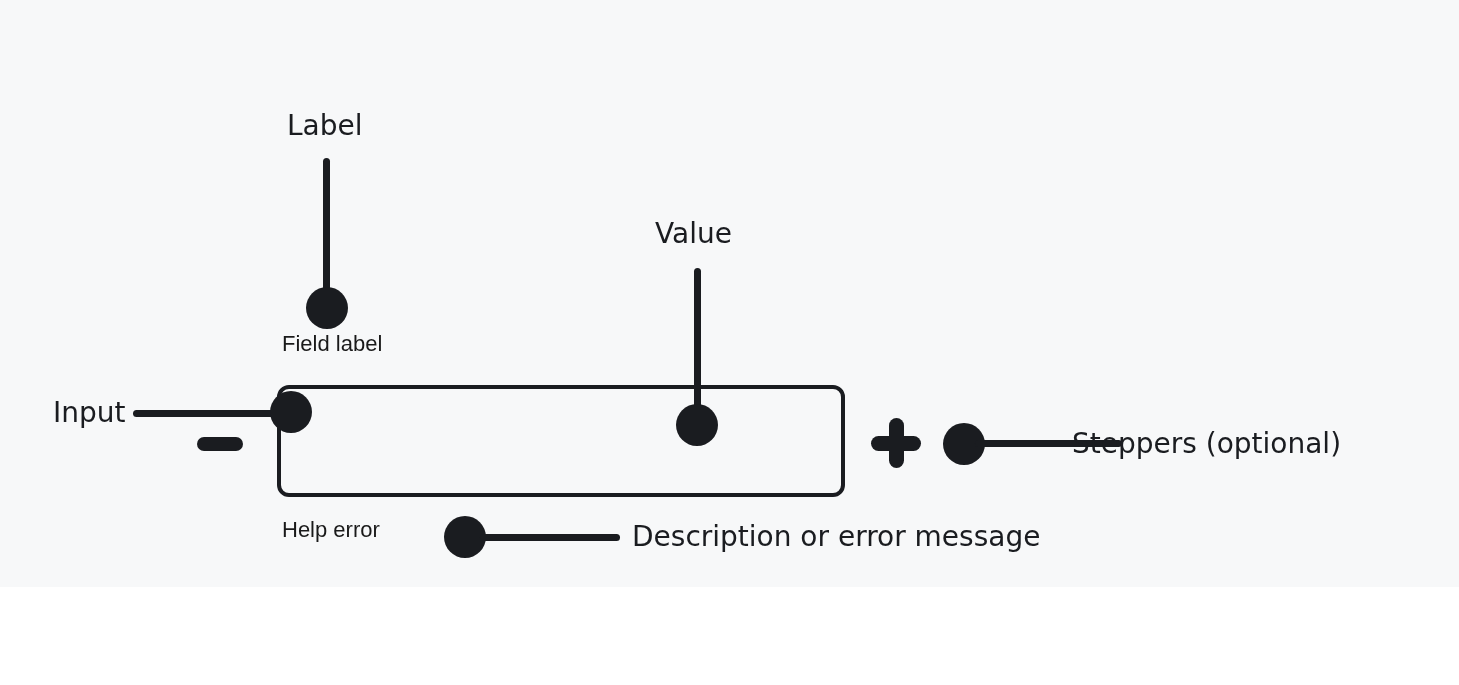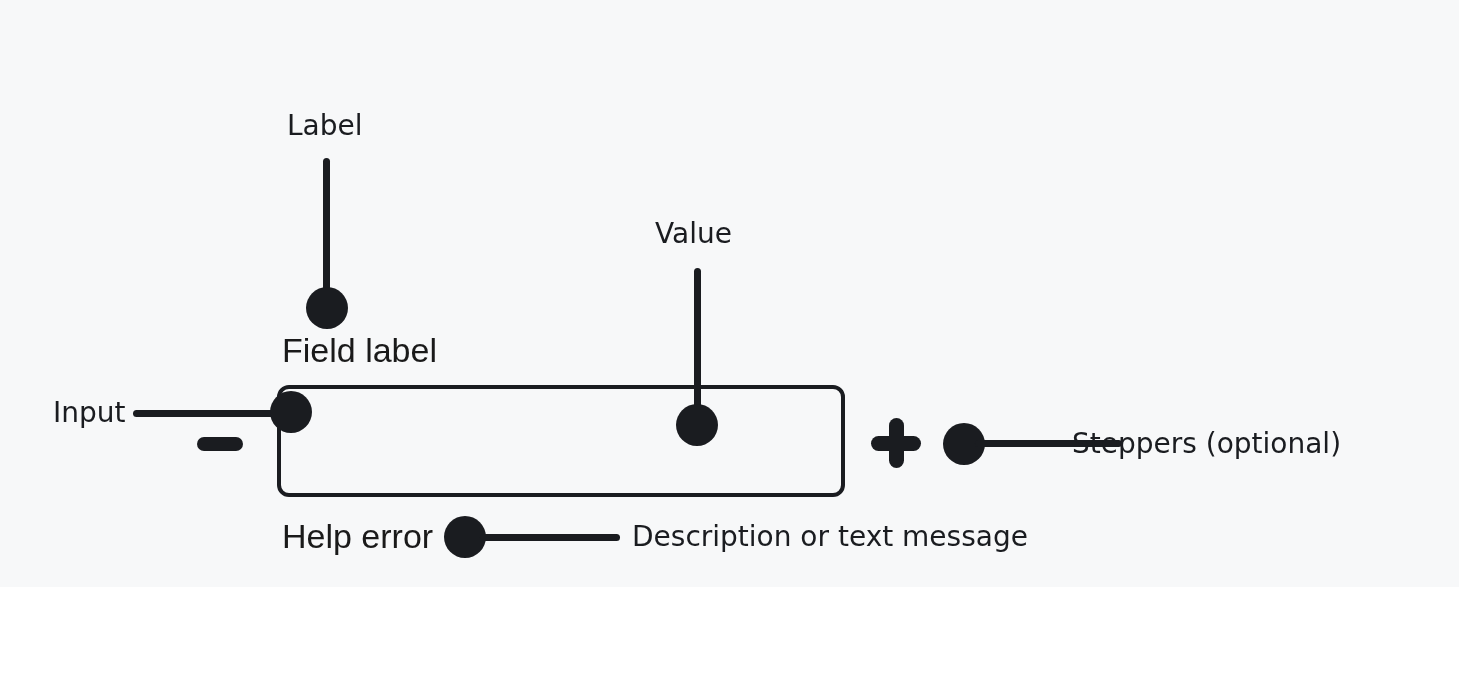--- a/index.html
+++ b/index.html
@@ -20,21 +20,21 @@
     color: #1a1c20;
     font-size: 28px;
     line-height: 1.1;
     white-space: nowrap;
     font-family: "DejaVu Sans", sans-serif;
   }
   
   .component-text {
     position: absolute;
     color: #1a1a1a;
-    font-size: 34px;
+    font-size: 22px;
     line-height: 1.1;
     white-space: nowrap;
     font-family: "Liberation Sans", sans-serif;
   }
   .line-v {
     position: absolute;
     width: 7px;
     background: #1a1c20;
     border-radius: 4px;
   }
@@ -122,15 +122,15 @@
     <div class="stepper-bar" id="plus-bar-v"></div>
   </div>
 
   <div class="dot" id="steppers-dot"></div>
   <div class="line-h" id="steppers-line"></div>
   <div class="callout-text" id="steppers-text">Steppers (optional)</div>
 
   <div class="component-text" id="help-text">Help error</div>
   <div class="dot" id="help-dot"></div>
   <div class="line-h" id="help-line"></div>
-  <div class="callout-text" id="help-text-annotation">Description or text message</div>
+  <div class="callout-text" id="help-text-annotation">Description or error message</div>
 
 </div>
 
 </body></html>

